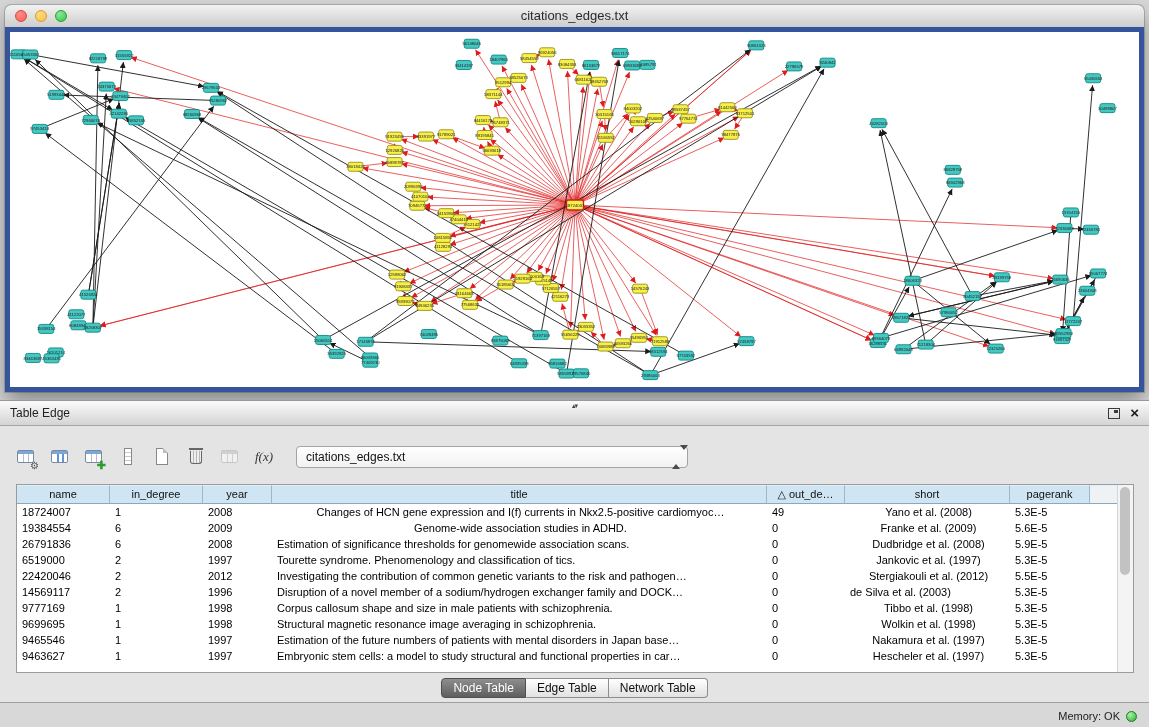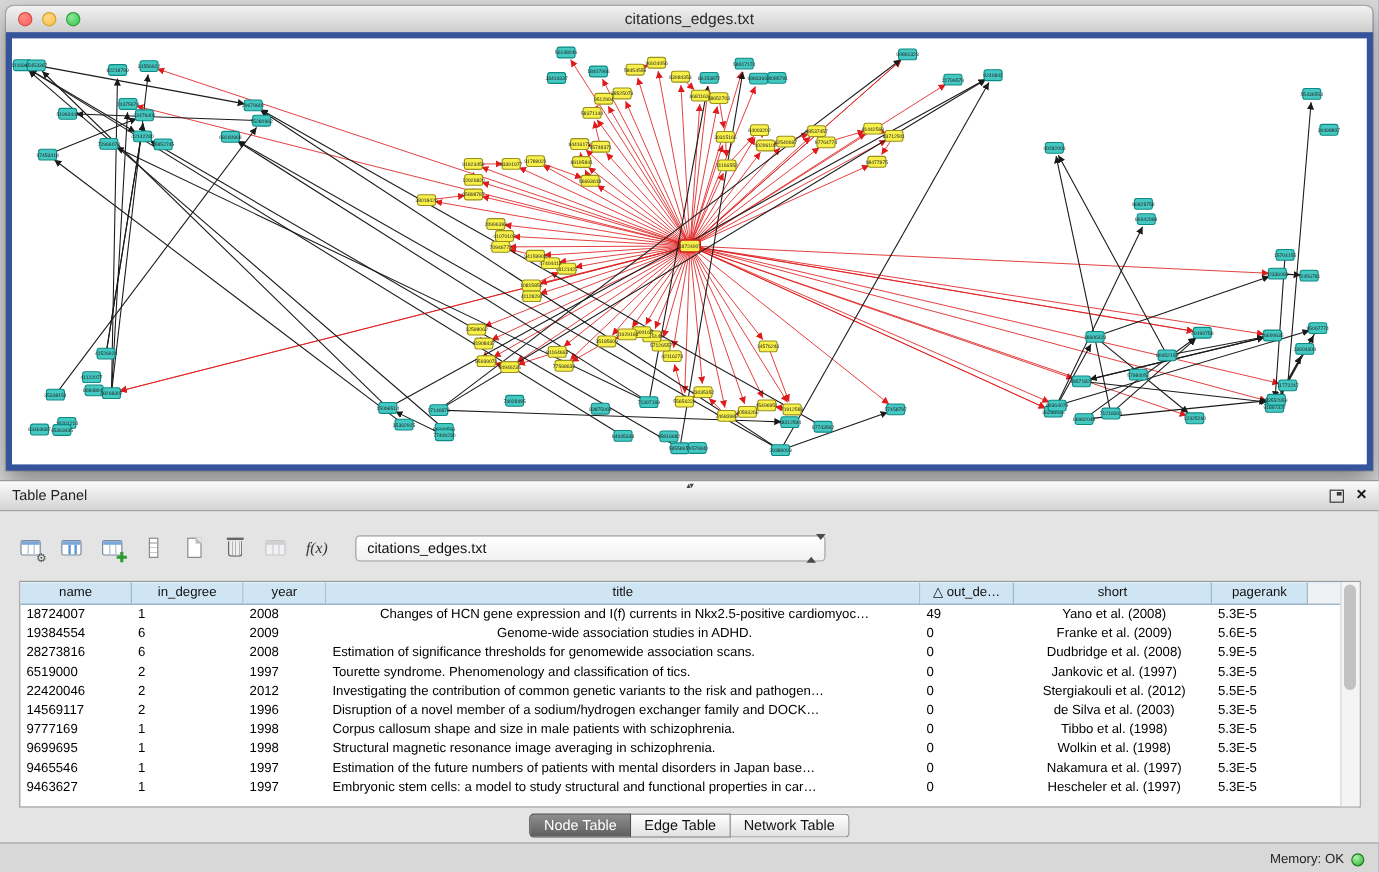--- a/index.html
+++ b/index.html
@@ -839,21 +839,21 @@
           <g>
             <rect x="556.5" y="168" width="17" height="10" rx="2" fill="#f7ef4a" stroke="#cc2020" stroke-width="1.3"></rect>
             <text x="565" y="174.6" text-anchor="middle" font-size="4.2" fill="#222">18724007</text>
           </g>
         </svg>
     </div>
   </div>
 
   <div class="table-panel">
     <div class="tp-header">
-      <span class="tp-title">Table Panel</span>
+      <span class="tp-title">Table Edge</span>
       <span class="splitter-grip">▴▾</span>
       <span class="tp-actions">
         <span class="float-ico"></span>
         <span class="close-ico">×</span>
       </span>
     </div>
 
     <div class="tp-body">
 
       <div class="tp-toolbar">
@@ -914,21 +914,21 @@
             <div class="tr">
               <div class="td" style="width: 93px; text-align: left;">19384554</div>
               <div class="td" style="width: 93px; text-align: left;">6</div>
               <div class="td" style="width: 69px; text-align: left;">2009</div>
               <div class="td" style="width: 495px; text-align: center;">Genome-wide association studies in ADHD.</div>
               <div class="td" style="width: 78px; text-align: left;">0</div>
               <div class="td" style="width: 165px; text-align: center;">Franke et al. (2009)</div>
               <div class="td" style="width: 80px; text-align: left;">5.6E-5</div>
             </div>
             <div class="tr">
-              <div class="td" style="width: 93px; text-align: left;">28273816</div>
+              <div class="td" style="width: 93px; text-align: left;">26791836</div>
               <div class="td" style="width: 93px; text-align: left;">6</div>
               <div class="td" style="width: 69px; text-align: left;">2008</div>
               <div class="td" style="width: 495px; text-align: left;">Estimation of significance thresholds for genomewide association scans.</div>
               <div class="td" style="width: 78px; text-align: left;">0</div>
               <div class="td" style="width: 165px; text-align: center;">Dudbridge et al. (2008)</div>
               <div class="td" style="width: 80px; text-align: left;">5.9E-5</div>
             </div>
             <div class="tr">
               <div class="td" style="width: 93px; text-align: left;">6519000</div>
               <div class="td" style="width: 93px; text-align: left;">2</div>
@@ -946,21 +946,21 @@
               <div class="td" style="width: 78px; text-align: left;">0</div>
               <div class="td" style="width: 165px; text-align: center;">Stergiakouli et al. (2012)</div>
               <div class="td" style="width: 80px; text-align: left;">5.5E-5</div>
             </div>
             <div class="tr">
               <div class="td" style="width: 93px; text-align: left;">14569117</div>
               <div class="td" style="width: 93px; text-align: left;">2</div>
               <div class="td" style="width: 69px; text-align: left;">1996</div>
               <div class="td" style="width: 495px; text-align: left;">Disruption of a novel member of a sodium/hydrogen exchanger family and DOCK…</div>
               <div class="td" style="width: 78px; text-align: left;">0</div>
-              <div class="td" style="width: 165px; text-align: center;">de Silva et al. (2003)</div>
+              <div class="td" style="width: 165px; text-align: left;">de Silva et al. (2003)</div>
               <div class="td" style="width: 80px; text-align: left;">5.3E-5</div>
             </div>
             <div class="tr">
               <div class="td" style="width: 93px; text-align: left;">9777169</div>
               <div class="td" style="width: 93px; text-align: left;">1</div>
               <div class="td" style="width: 69px; text-align: left;">1998</div>
               <div class="td" style="width: 495px; text-align: left;">Corpus callosum shape and size in male patients with schizophrenia.</div>
               <div class="td" style="width: 78px; text-align: left;">0</div>
               <div class="td" style="width: 165px; text-align: center;">Tibbo et al. (1998)</div>
               <div class="td" style="width: 80px; text-align: left;">5.3E-5</div>

